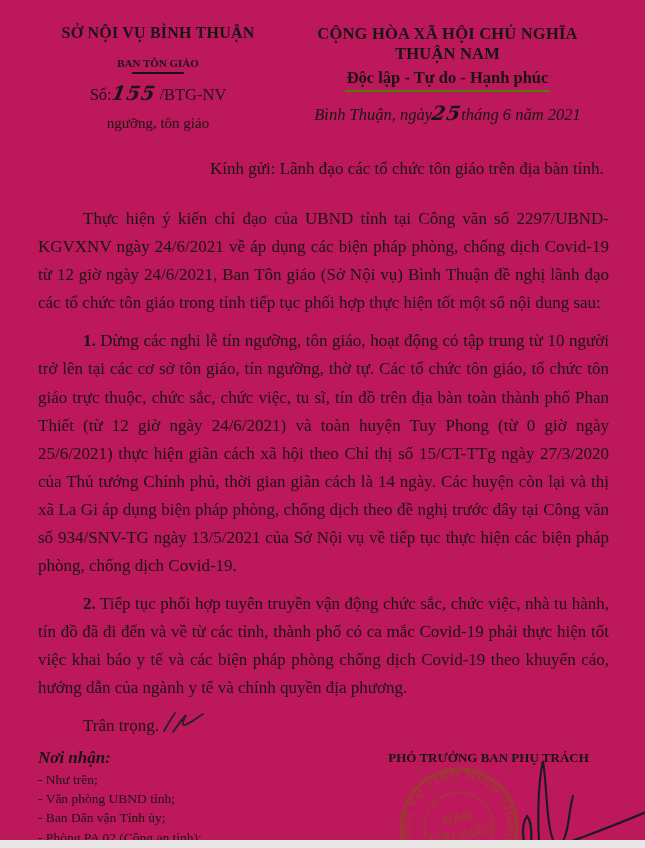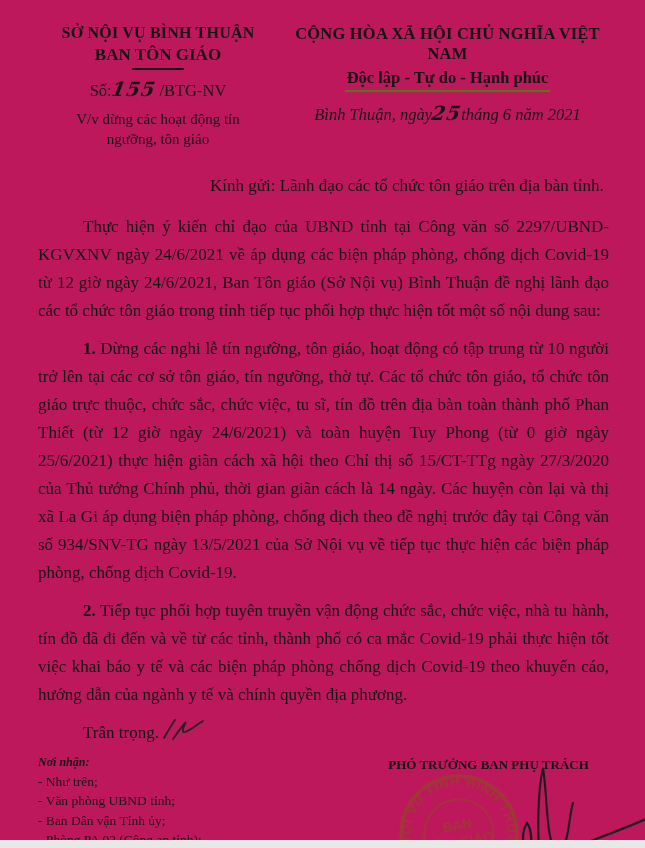--- a/index.html
+++ b/index.html
@@ -12,49 +12,49 @@
     color:#171513;
     overflow:hidden;
     box-shadow:0 0 4px rgba(0,0,0,.25);
   }
   .inner{padding:24px 36px 0 38px;}
   
   .hdr{display:flex;}
   .hdr-left{width:240px;text-align:center;flex-shrink:0;}
   .hdr-right{flex:1;text-align:center;padding-left:8px;}
   .org-parent{font-weight:bold;font-size:16px;letter-spacing:.2px;}
-  .org-name{font-weight:bold;font-size:17px;margin-top:3px;}
+  .org-name{font-weight:bold;font-size:11px;margin-top:15px;}
   .org-underline{width:52px;border-bottom:2px solid #171513;margin:3px auto 8px;}
   .doc-number{font-size:16.5px;margin-top:4px;}
   .hand{
     display:inline-block;
     font-family:"DejaVu Serif",serif;
     font-style:italic;font-weight:bold;
     transform:skewX(-10deg);
     font-size:1.18em;
     letter-spacing:1px;
   }
   .subject{font-size:15px;margin-top:8px;line-height:1.35;}
   .nat-title{font-weight:bold;font-size:16.5px;letter-spacing:.2px;}
   .motto{font-weight:bold;font-size:16.5px;margin-top:4px;display:inline-block;border-bottom:2px solid #4d7c0f;padding:0 2px 2px;}
   .place-date{font-style:italic;font-size:16.5px;margin-top:10px;}
   
   .salutation{font-size:17px;margin:26px 0 0 172px;}
   .para{
     font-size:17px;line-height:1.65;text-align:justify;
     text-indent:45px;margin:10px 0 0 0;
   }
-  .para.first{margin-top:17px;}
+  .para.first{margin-top:26px;}
   .lead-num{font-weight:bold;}
   .closing-row{margin:8px 0 12px 45px;font-size:17px;display:flex;align-items:flex-end;}
   .flourish{margin:0 0 2px 2px;}
   
   .footer{display:flex;margin-top:12px;}
   .recipients{width:330px;flex-shrink:0;}
-  .recipients-label{font-weight:bold;font-style:italic;font-size:12px;margin-bottom:2px;}
+  .recipients-label{font-weight:bold;font-style:italic;font-size:17px;margin-bottom:2px;}
   .recipient{font-size:13.5px;line-height:1.42;}
   .sign-block{position:relative;flex:1;height:175px;}
   .signer-title{font-weight:bold;font-size:13px;text-align:center;white-space:nowrap;margin-top:2px;}
   .stamp{position:absolute;left:28px;top:16px;transform:rotate(-10deg);opacity:.92;}
   .signature{position:absolute;left:88px;top:6px;}
 </style>
 </head>
 <body>
 
 <div class="page">
@@ -62,26 +62,25 @@
 
     <div class="hdr">
       <div class="hdr-left">
         <div class="org-parent">SỞ NỘI VỤ BÌNH THUẬN</div>
         <div class="org-name">BAN TÔN GIÁO</div>
         <div class="org-underline"></div>
         <div class="doc-number">
           <span>Số:</span><span class="hand">155</span> <span>/BTG-NV</span>
         </div>
         <div class="subject">
-          <div>V/v dừng các hoạt động tín</div>
           <div>ngưỡng, tôn giáo</div>
         </div>
       </div>
       <div class="hdr-right">
-        <div class="nat-title">CỘNG HÒA XÃ HỘI CHỦ NGHĨA VIỆT NAM</div>
+        <div class="nat-title">CỘNG HÒA XÃ HỘI CHỦ NGHĨA THUẬN NAM</div>
         <span class="motto">Độc lập - Tự do - Hạnh phúc</span>
         <div class="place-date">
           <span>Bình Thuận, ngày</span><span class="hand">25</span><span>tháng 6 năm 2021</span>
         </div>
       </div>
     </div>
 
     <div class="salutation">Kính gửi: Lãnh đạo các tổ chức tôn giáo trên địa bàn tỉnh.</div>
 
     <p class="para first">Thực hiện ý kiến chỉ đạo của UBND tỉnh tại Công văn số 2297/UBND-KGVXNV ngày 24/6/2021 về áp dụng các biện pháp phòng, chống dịch Covid-19 từ 12 giờ ngày 24/6/2021, Ban Tôn giáo (Sở Nội vụ) Bình Thuận đề nghị lãnh đạo các tổ chức tôn giáo trong tỉnh tiếp tục phối hợp thực hiện tốt một số nội dung sau:</p>

